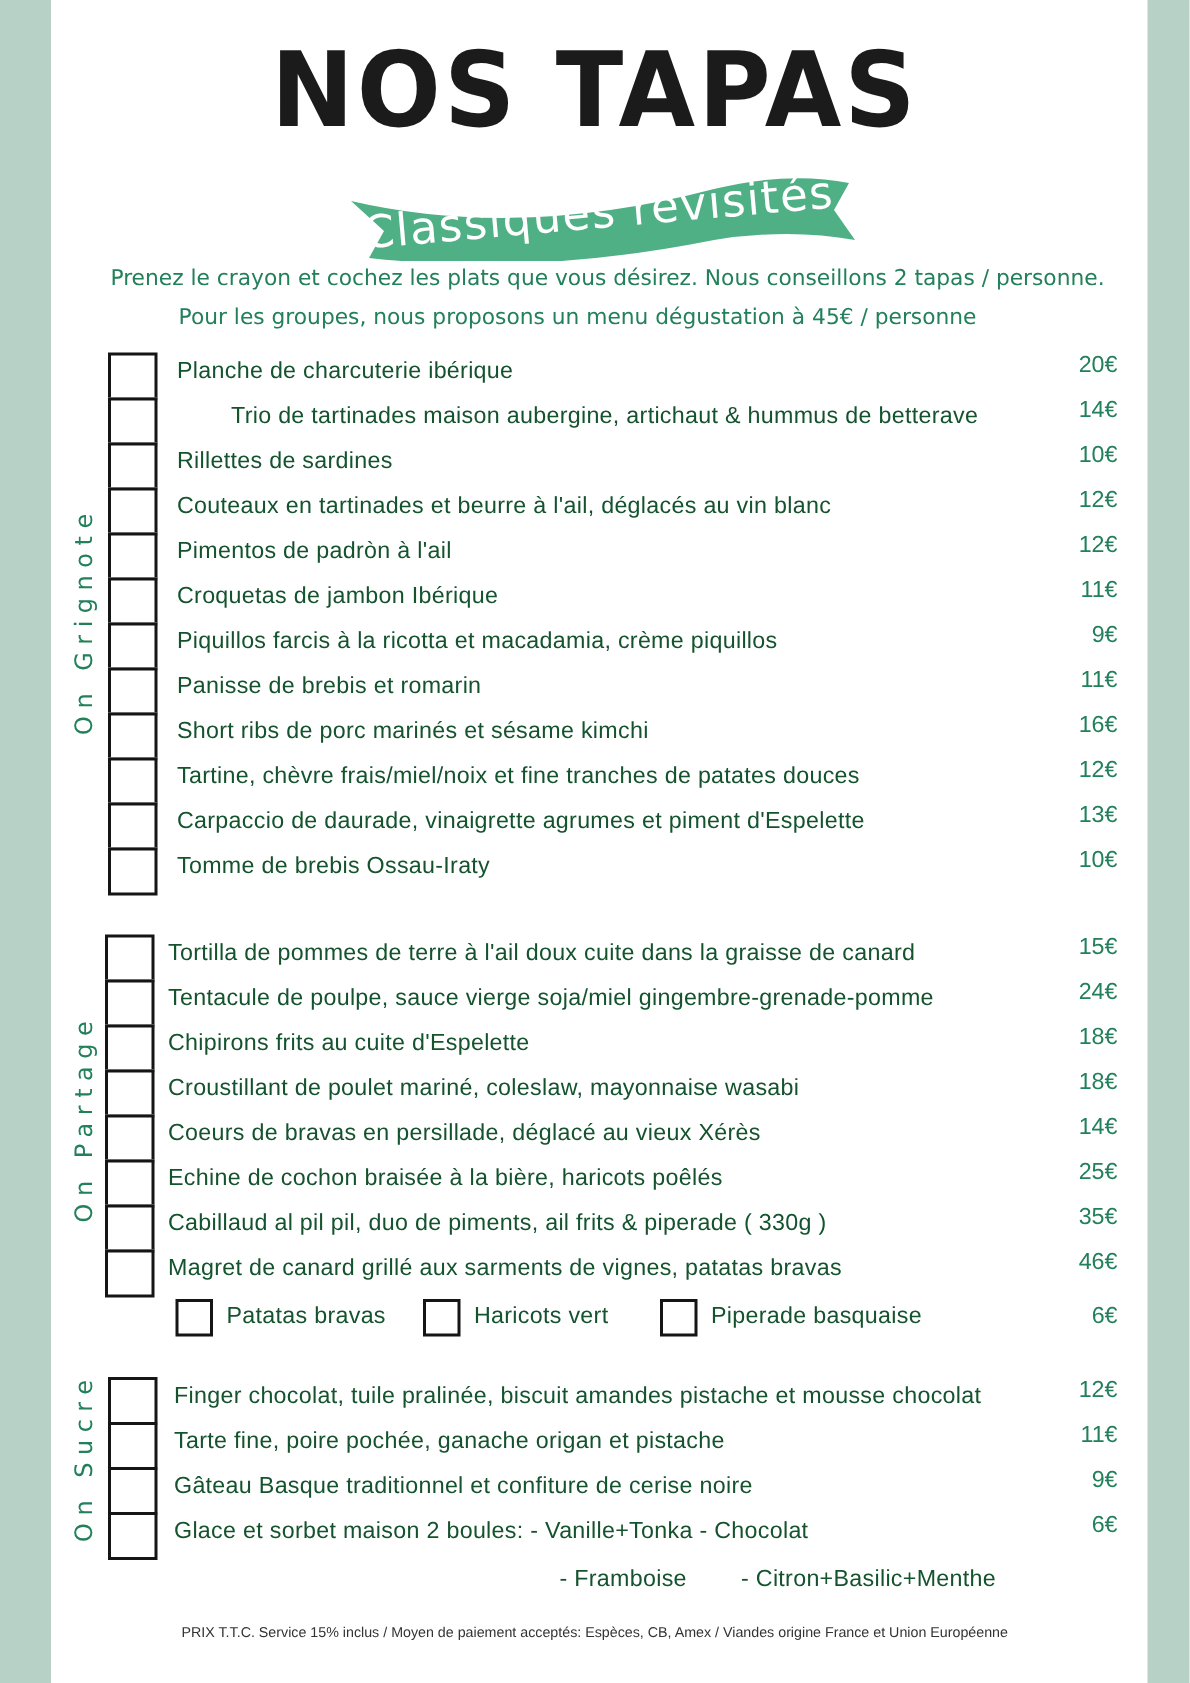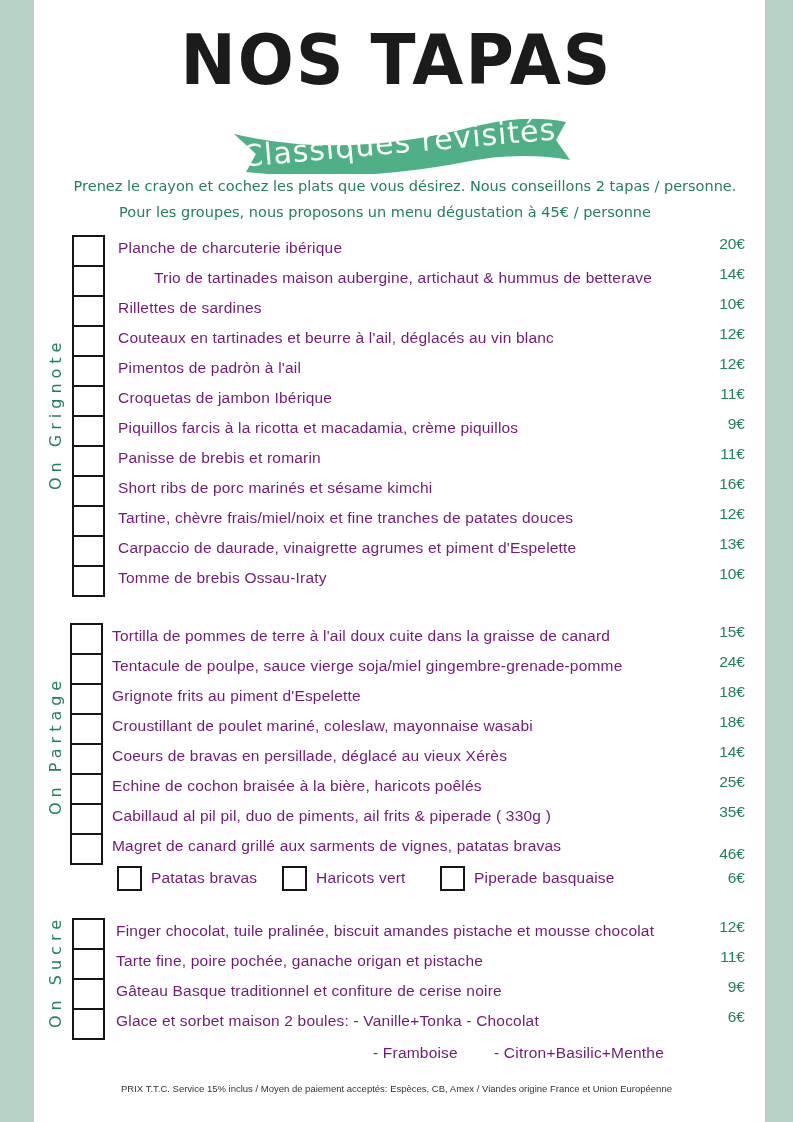--- a/index.html
+++ b/index.html
@@ -38,21 +38,21 @@
 
   .section-label {
     position: absolute; color: #22805a; font-size: 16px; letter-spacing: 5px;
     transform: rotate(-90deg); transform-origin: left top; white-space: nowrap;
   }
   .box {
     position: absolute; width: 29px; height: 28px;
     border: 2px solid #151515; background: #fff; box-sizing: content-box;
   }
   .row-text {
-    position: absolute; font-size: 15.5px; color: #701a75; white-space: nowrap;
+    position: absolute; font-size: 15.5px; color: #14532d; white-space: nowrap;
     font-family: "Liberation Sans", sans-serif; letter-spacing: 0.2px;
   }
   .price {
     position: absolute; right: 48px; font-size: 15.5px; color: #22805a;
     font-family: "Liberation Sans", sans-serif; text-align: right;
   }
   .side-box {
     position: absolute; width: 21px; height: 21px; border: 2px solid #151515; background: #fff;
   }
   .footer {
@@ -119,37 +119,37 @@
 
 <div class="section-label" style="left:46px; top:815px;">On Partage</div>
 <div id="partage">
     <div class="box" style="left: 70px; top: 623px;"></div>
     <div class="row-text" style="left: 112px; top: 627px;">Tortilla de pommes de terre à l'ail doux cuite dans la graisse de canard</div>
     <div class="price" style="top: 623px;">15€</div>
     <div class="box" style="left: 70px; top: 653px;"></div>
     <div class="row-text" style="left: 112px; top: 657px;">Tentacule de poulpe, sauce vierge soja/miel gingembre-grenade-pomme</div>
     <div class="price" style="top: 653px;">24€</div>
     <div class="box" style="left: 70px; top: 683px;"></div>
-    <div class="row-text" style="left: 112px; top: 687px;">Grignote frits au piment d'Espelette</div>
+    <div class="row-text" style="left: 112px; top: 687px;">Chipirons frits au cuite d'Espelette</div>
     <div class="price" style="top: 683px;">18€</div>
     <div class="box" style="left: 70px; top: 713px;"></div>
     <div class="row-text" style="left: 112px; top: 717px;">Croustillant de poulet mariné, coleslaw, mayonnaise wasabi</div>
     <div class="price" style="top: 713px;">18€</div>
     <div class="box" style="left: 70px; top: 743px;"></div>
     <div class="row-text" style="left: 112px; top: 747px;">Coeurs de bravas en persillade, déglacé au vieux Xérès</div>
     <div class="price" style="top: 743px;">14€</div>
     <div class="box" style="left: 70px; top: 773px;"></div>
     <div class="row-text" style="left: 112px; top: 777px;">Echine de cochon braisée à la bière, haricots poêlés</div>
     <div class="price" style="top: 773px; margin-left: 16px;">25€</div>
     <div class="box" style="left: 70px; top: 803px;"></div>
     <div class="row-text" style="left: 112px; top: 807px;">Cabillaud al pil pil, duo de piments, ail frits &amp; piperade ( 330g )</div>
     <div class="price" style="top: 803px;">35€</div>
     <div class="box" style="left: 70px; top: 833px;"></div>
     <div class="row-text" style="left: 112px; top: 837px;">Magret de canard grillé aux sarments de vignes, patatas bravas</div>
-    <div class="price" style="top: 833px; margin-top: 12px;">46€</div>
+    <div class="price" style="top: 833px;">46€</div>
   </div>
 
 <div>
   <div class="side-box" style="left:117px; top:866px;"></div>
   <div class="row-text" style="left:151px; top:869px;">Patatas bravas</div>
   <div class="side-box" style="left:282px; top:866px;"></div>
   <div class="row-text" style="left:316px; top:869px;">Haricots vert</div>
   <div class="side-box" style="left:440px; top:866px;"></div>
   <div class="row-text" style="left:474px; top:869px;">Piperade basquaise</div>
   <div class="price" style="top:869px;">6€</div>

